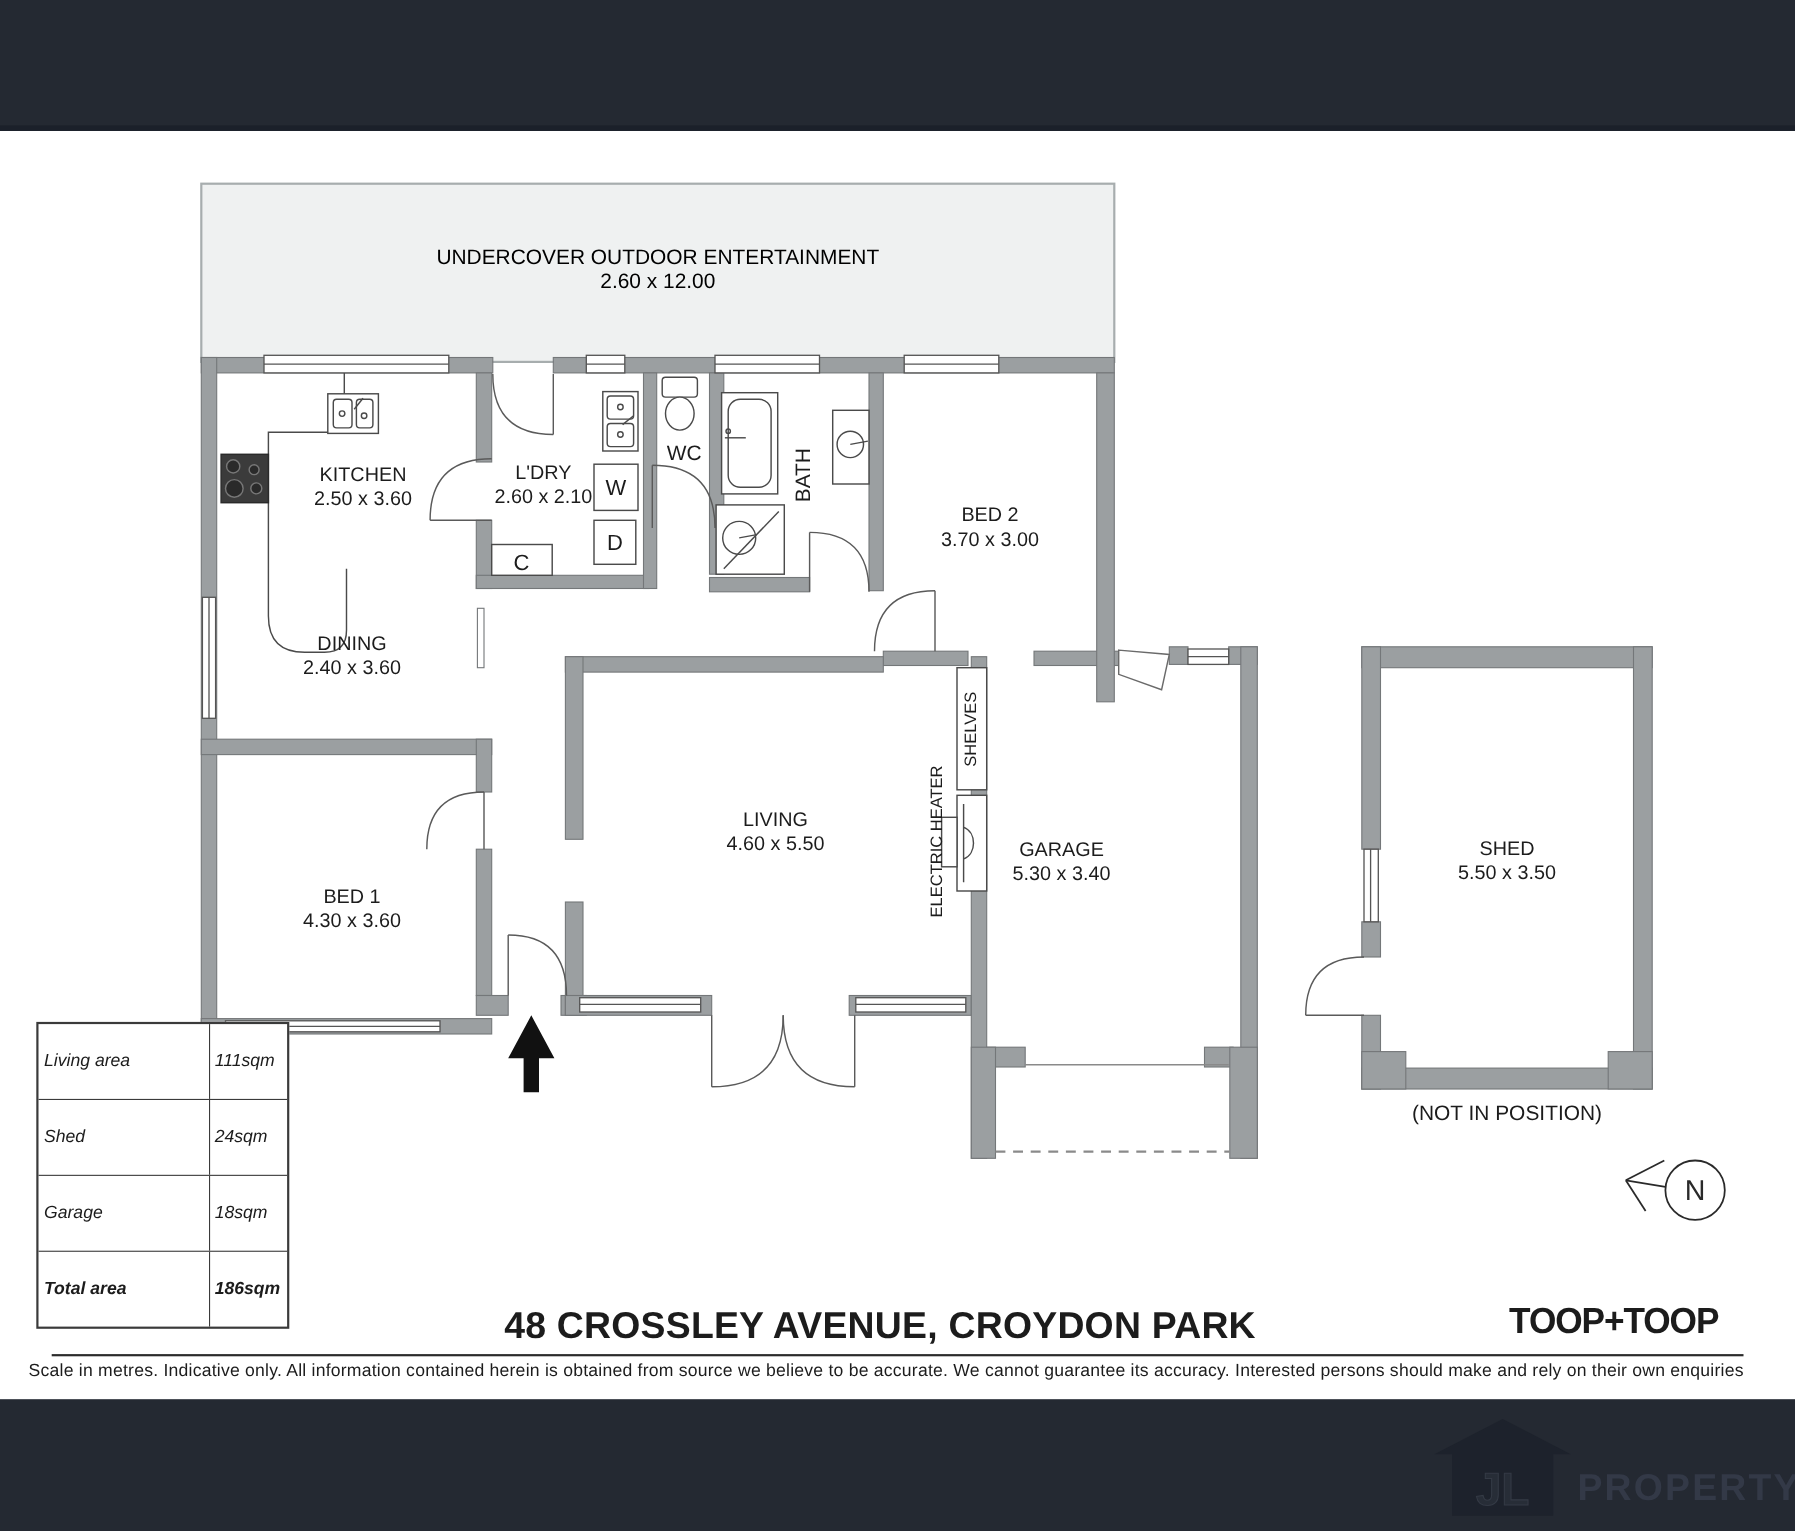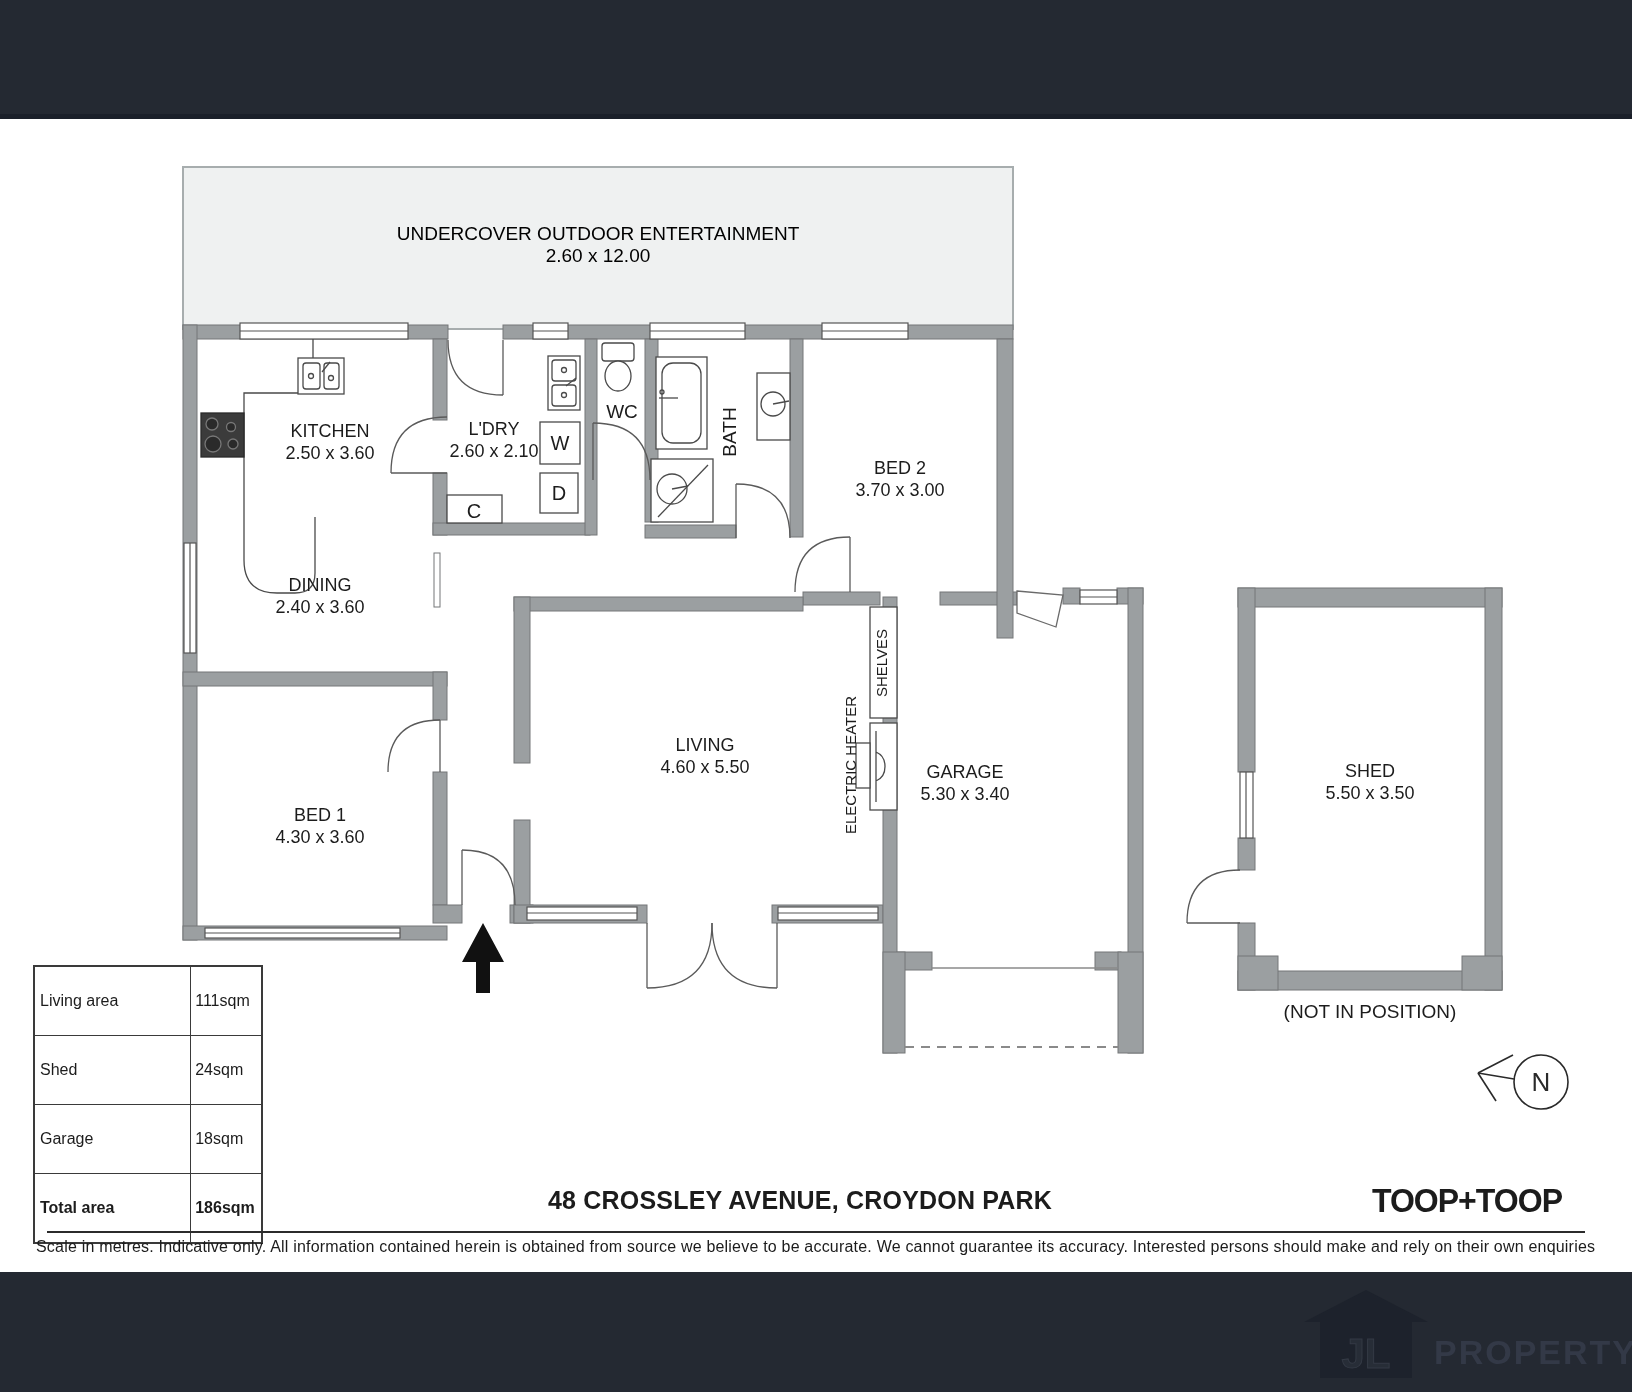--- a/index.html
+++ b/index.html
@@ -9,42 +9,42 @@
     font-family:"Liberation Sans", sans-serif;
     color:#1c1c1c;
   }
   .band{position:absolute;left:0;width:1632px;background:#242932;}
   #header-bar{top:0;height:114px;border-bottom:5px solid #1b202a;}
   #footer-bar{top:1272px;height:120px;}
   #plan-svg{position:absolute;left:0;top:0;}
 
   
   #area-table{
-    position:absolute;left:33px;top:965px;width:226px;
-    border:2px solid #3a3a3a;background:#fff;font-size:16px;
+    position:absolute;left:33px;top:929px;width:226px;
+    border:2px solid #3a3a3a;background:#fff;font-size:16px;font-style:italic;
   }
   .atr{display:flex;border-top:1px solid #3a3a3a;}
   .atr:first-child{border-top:none;}
   .atr .lbl{width:149px;border-right:1px solid #3a3a3a;padding:7px 4px 7px 5px;display:flex;flex-direction:column;justify-content:center;}
   .atr .val{width:63px;padding:25px 4px;display:flex;align-items:center;}
   .atr.small .lbl{font-size:14px;line-height:15px;padding:5px 2px 5px 5px;}
   .atr.total{font-weight:bold;}
 
   #address-title{
     position:absolute;left:300px;top:1186px;width:1000px;text-align:center;
-    font-size:25px;font-weight:bold;letter-spacing:0.2px;
+    font-size:34px;font-weight:bold;letter-spacing:0.2px;
   }
   #brand-logo{
     position:absolute;right:70px;top:1182px;
     font-size:33px;font-weight:bold;letter-spacing:-1px;
     transform:scaleX(0.97);transform-origin:right center;
   }
   #divider-rule{position:absolute;left:47px;top:1231px;width:1538px;height:2px;background:#2b2b2b;}
   #disclaimer-text{
-    position:absolute;left:36px;top:1238px;width:1552px;text-align:center;
+    position:absolute;left:26px;top:1238px;width:1552px;text-align:center;
     font-size:16px;letter-spacing:0.2px;white-space:nowrap;
   }
   #footer-watermark{position:absolute;left:1296px;top:1282px;}
 </style>
 </head>
 <body>
 
 <div class="band" id="header-bar"></div>
 
 <svg id="plan-svg" width="1632" height="1392" viewBox="0 0 1632 1392">

